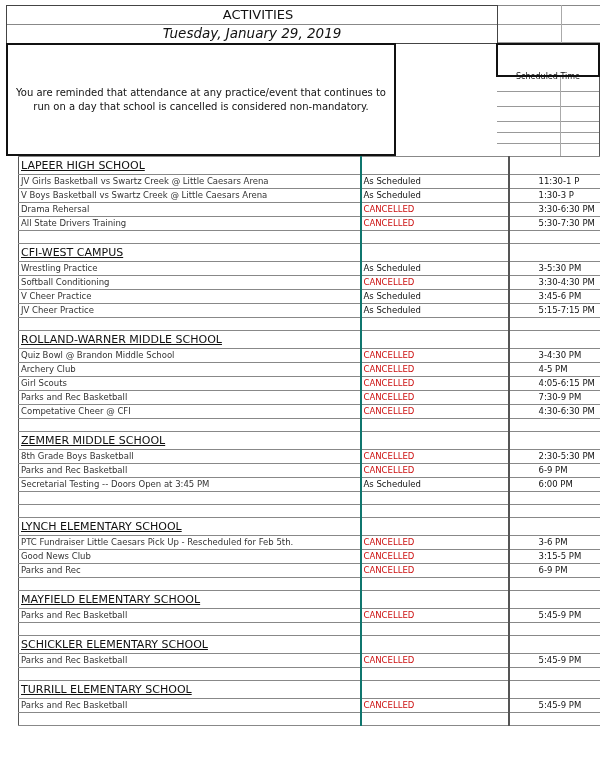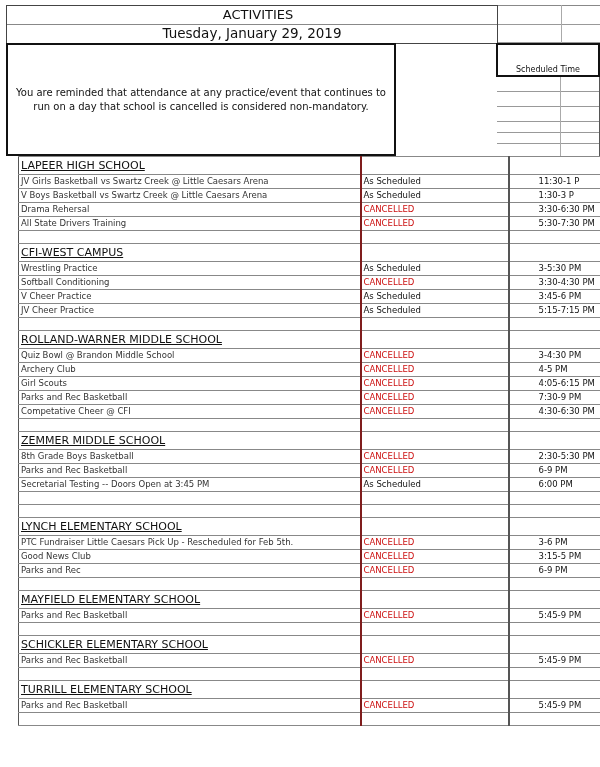--- a/index.html
+++ b/index.html
@@ -2,34 +2,34 @@
 <html><head>
   <meta charset="utf-8">
   <style>
     html, body { margin: 0; padding: 0; background: #ffffff; }
     body { width: 600px; height: 767px; position: relative; overflow: hidden;
       font-family: "DejaVu Sans", sans-serif; color: #222; }
     .sheet { position: absolute; left: 6px; top: 5px; width: 594px; }
     .hdr { position: absolute; left: 0; width: 490px; border: 1px solid #444; border-right: none;
       text-align: center; color: #111; }
     .hdr-title { top: 0; height: 18px; font-size: 13px; line-height: 18px; border-bottom: 1px solid #888; padding-left: 6px; }
-    .hdr-date { top: 19px; height: 19px; font-size: 13.5px; line-height: 19px; border-top: none; }
+    .hdr-date { top: 19px; height: 19px; font-size: 13.5px; line-height: 19px; border-top: none; font-style: italic; }
     .notice { position: absolute; left: 0; top: 38px; width: 390px; height: 113px;
       border: 2px solid #111; box-sizing: border-box; display: flex; align-items: center; justify-content: center;
       text-align: center; font-size: 10px; line-height: 14px; padding: 0 8px; color: #111; }
     .rcol { position: absolute; left: 491px; width: 103px; border-left: 1px solid #444; }
     .rgrid { position: absolute; border-bottom: 1px solid #999; }
     .sched-box { position: absolute; left: 490px; top: 38px; width: 104px; height: 34px;
       border: 2px solid #111; box-sizing: border-box; font-size: 8px; text-align: center;
-      padding-top: 20px; color: #111; }
+      padding-top: 27px; color: #111; }
     table.grid { position: absolute; left: 12px; top: 151px; width: 594px; border-collapse: collapse; table-layout: fixed; }
     table.grid td { border: 1px solid #888; height: 13px; padding: 0 2px; font-size: 8.5px; line-height: 13px;
       white-space: nowrap; overflow: hidden; color: #333; }
     table.grid td.c1 { border-left: 1px solid #555; }
-    table.grid td.c2 { border-left: 2px solid #7f1d1d; color: #111; }
+    table.grid td.c2 { border-left: 2px solid #0f766e; color: #111; }
     table.grid td.c3 { border-left: 2px solid #555; text-align: left; color: #111; border-right: 1px solid #fca5a5; padding-left: 29px; }
     tr.school td { height: 17px; }
     tr.school td.c1 { font-size: 11px; text-decoration: underline; color: #111; line-height: 17px; }
     tr.blank td { height: 12px; }
     .cancel { color: #cc1111 !important; }
   </style>
 </head>
 <body>
 
 <div class="sheet">

